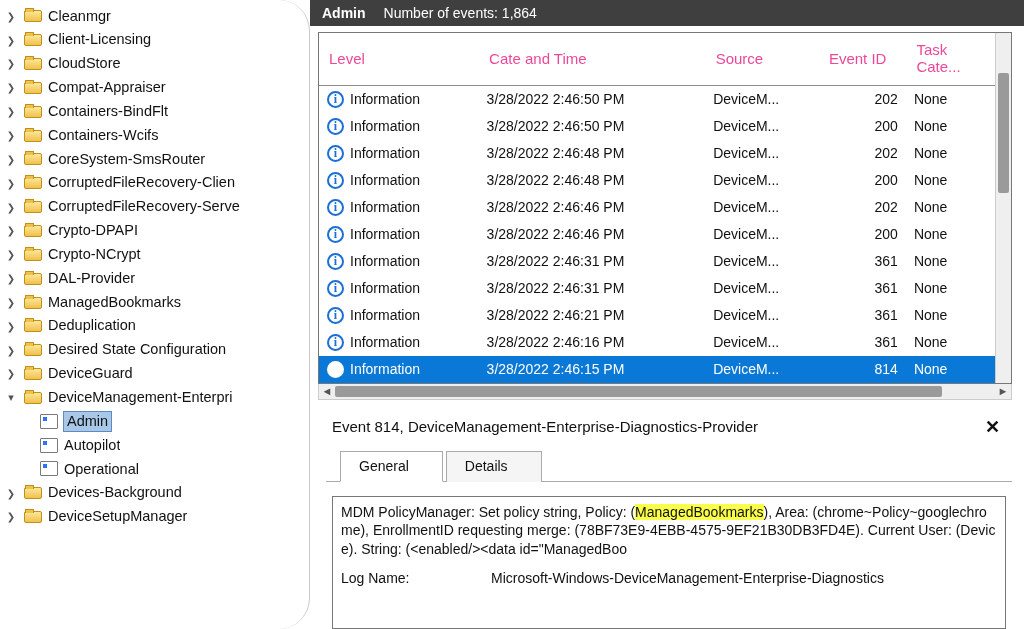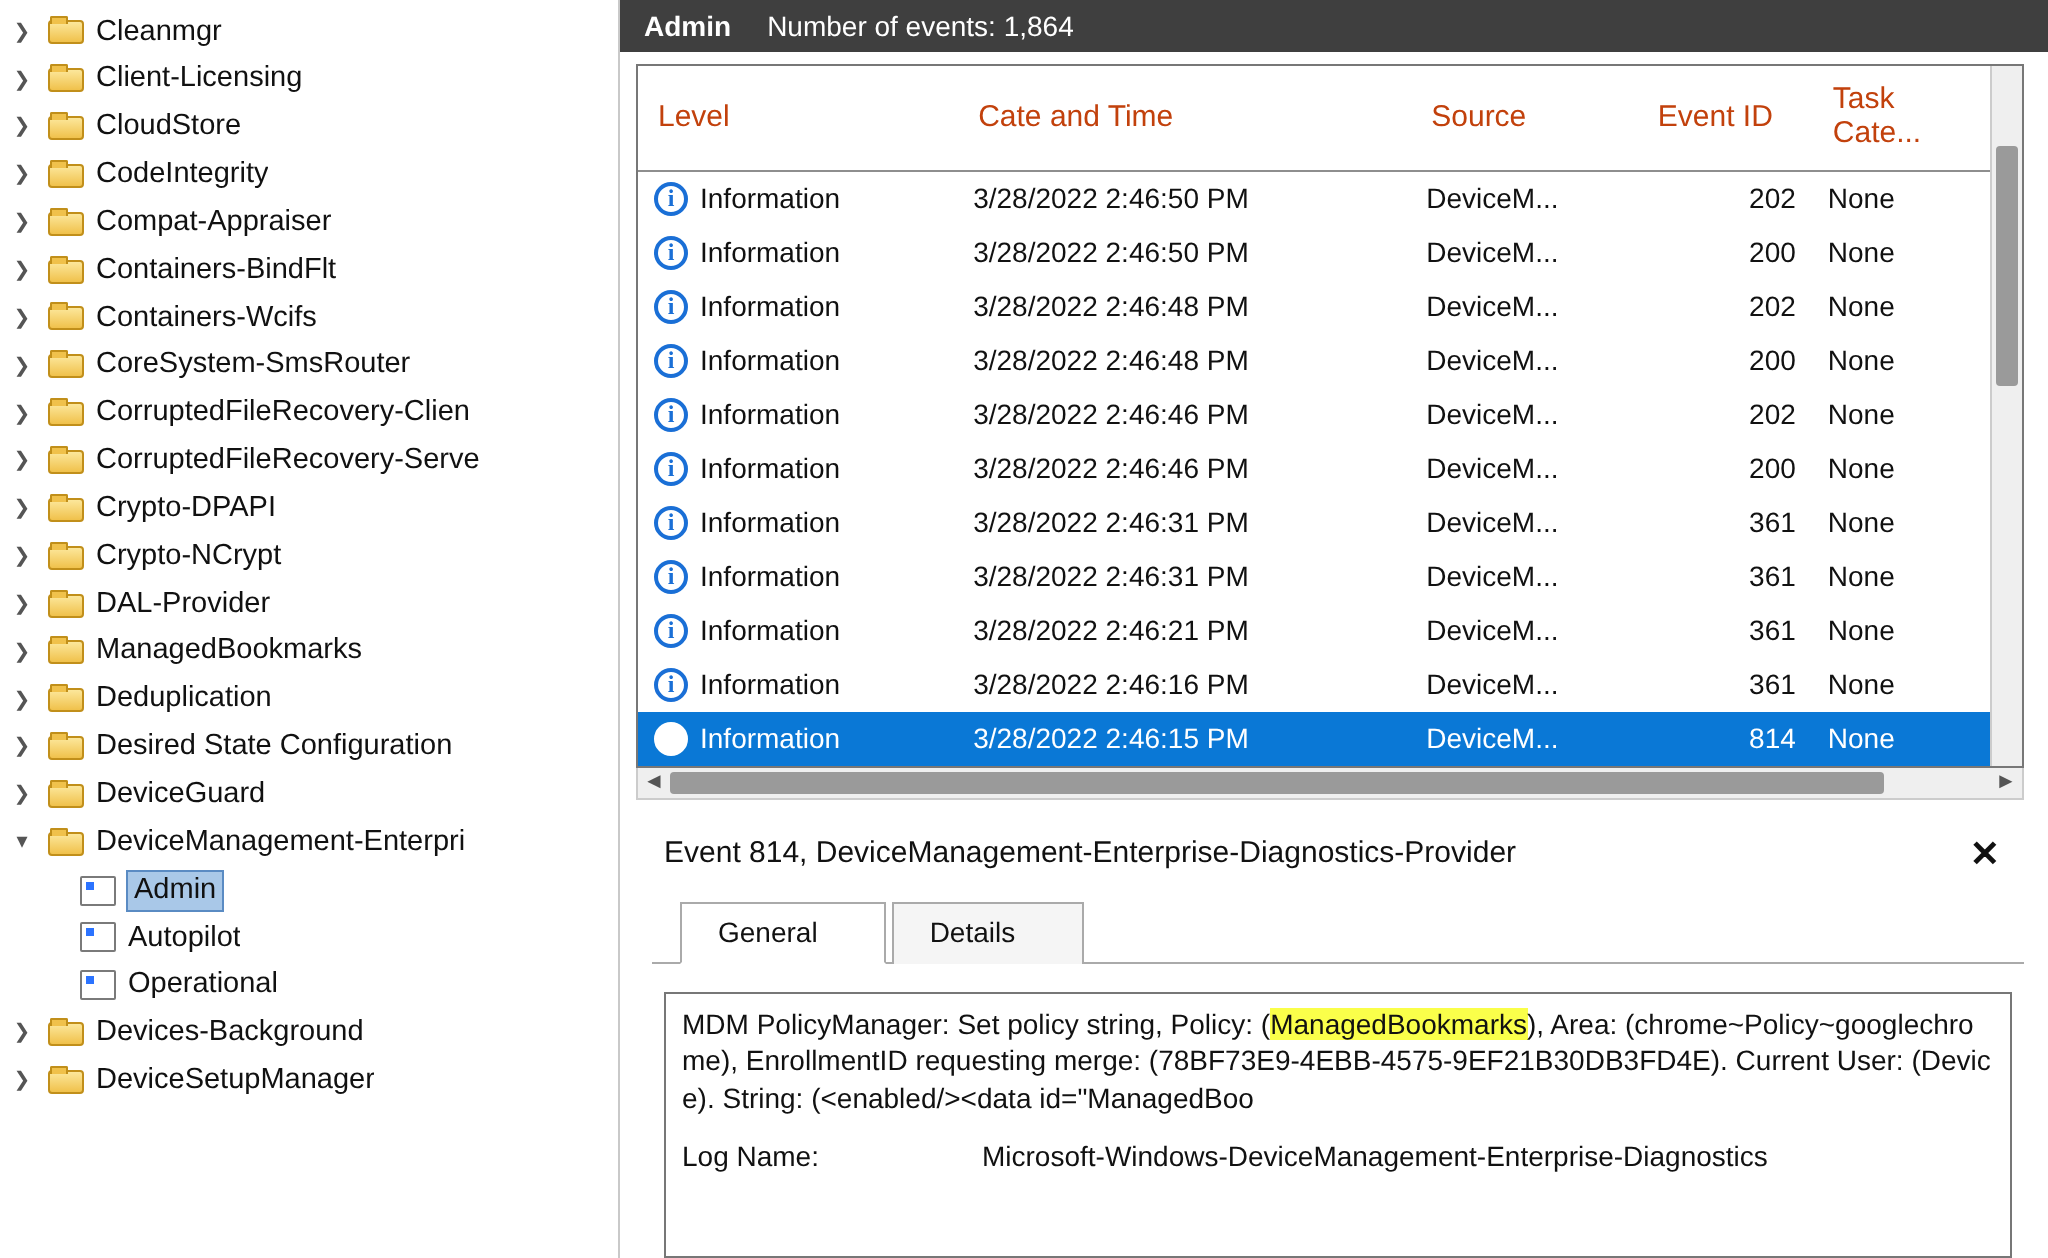--- a/index.html
+++ b/index.html
@@ -17,20 +17,21 @@
     height: 629px;
   }
   
   .tree-pane {
     width: 310px;
     flex: 0 0 310px;
     border-right: 1px solid #c9c9c9;
     overflow: hidden;
     padding: 4px 0 4px 4px;
     font-size: 14.5px;
+    border-radius: 31px;
   }
   .tree-item {
     display: flex;
     align-items: center;
     gap: 6px;
     padding: 2.5px 2px 2.5px 0;
     line-height: 1.3;
     cursor: default;
     white-space: nowrap;
   }
@@ -113,21 +114,21 @@
     table-layout: fixed;
     font-size:14px;
   }
   .grid-table th {
     text-align:left;
     font-weight:400;
     padding: 8px 10px 10px 10px;
     border-right:1px solid transparent;
     border-bottom:1px solid #8e8e8e;
     background:#fff;
-    color:#c2410c;
+    color:#ec4899;
     font-size:15px;
   }
   .grid-table td {
     padding: 4px 8px 4px 8px;
     white-space:nowrap;
     overflow:hidden;
     text-overflow: ellipsis;
   }
   .grid-table tbody tr { height:27px; }
   .grid-table tbody tr.selected { background:#0a78d6; color:#fff; }
@@ -251,25 +252,20 @@
         <span class="tree-label">Client-Licensing</span>
       </div>
       <div class="tree-item">
         <span class="tree-chevron right"></span>
         <span class="tree-icon folder"></span>
         <span class="tree-label">CloudStore</span>
       </div>
       <div class="tree-item">
         <span class="tree-chevron right"></span>
         <span class="tree-icon folder"></span>
-        <span class="tree-label">CodeIntegrity</span>
-      </div>
-      <div class="tree-item">
-        <span class="tree-chevron right"></span>
-        <span class="tree-icon folder"></span>
         <span class="tree-label">Compat-Appraiser</span>
       </div>
       <div class="tree-item">
         <span class="tree-chevron right"></span>
         <span class="tree-icon folder"></span>
         <span class="tree-label">Containers-BindFlt</span>
       </div>
       <div class="tree-item">
         <span class="tree-chevron right"></span>
         <span class="tree-icon folder"></span>

